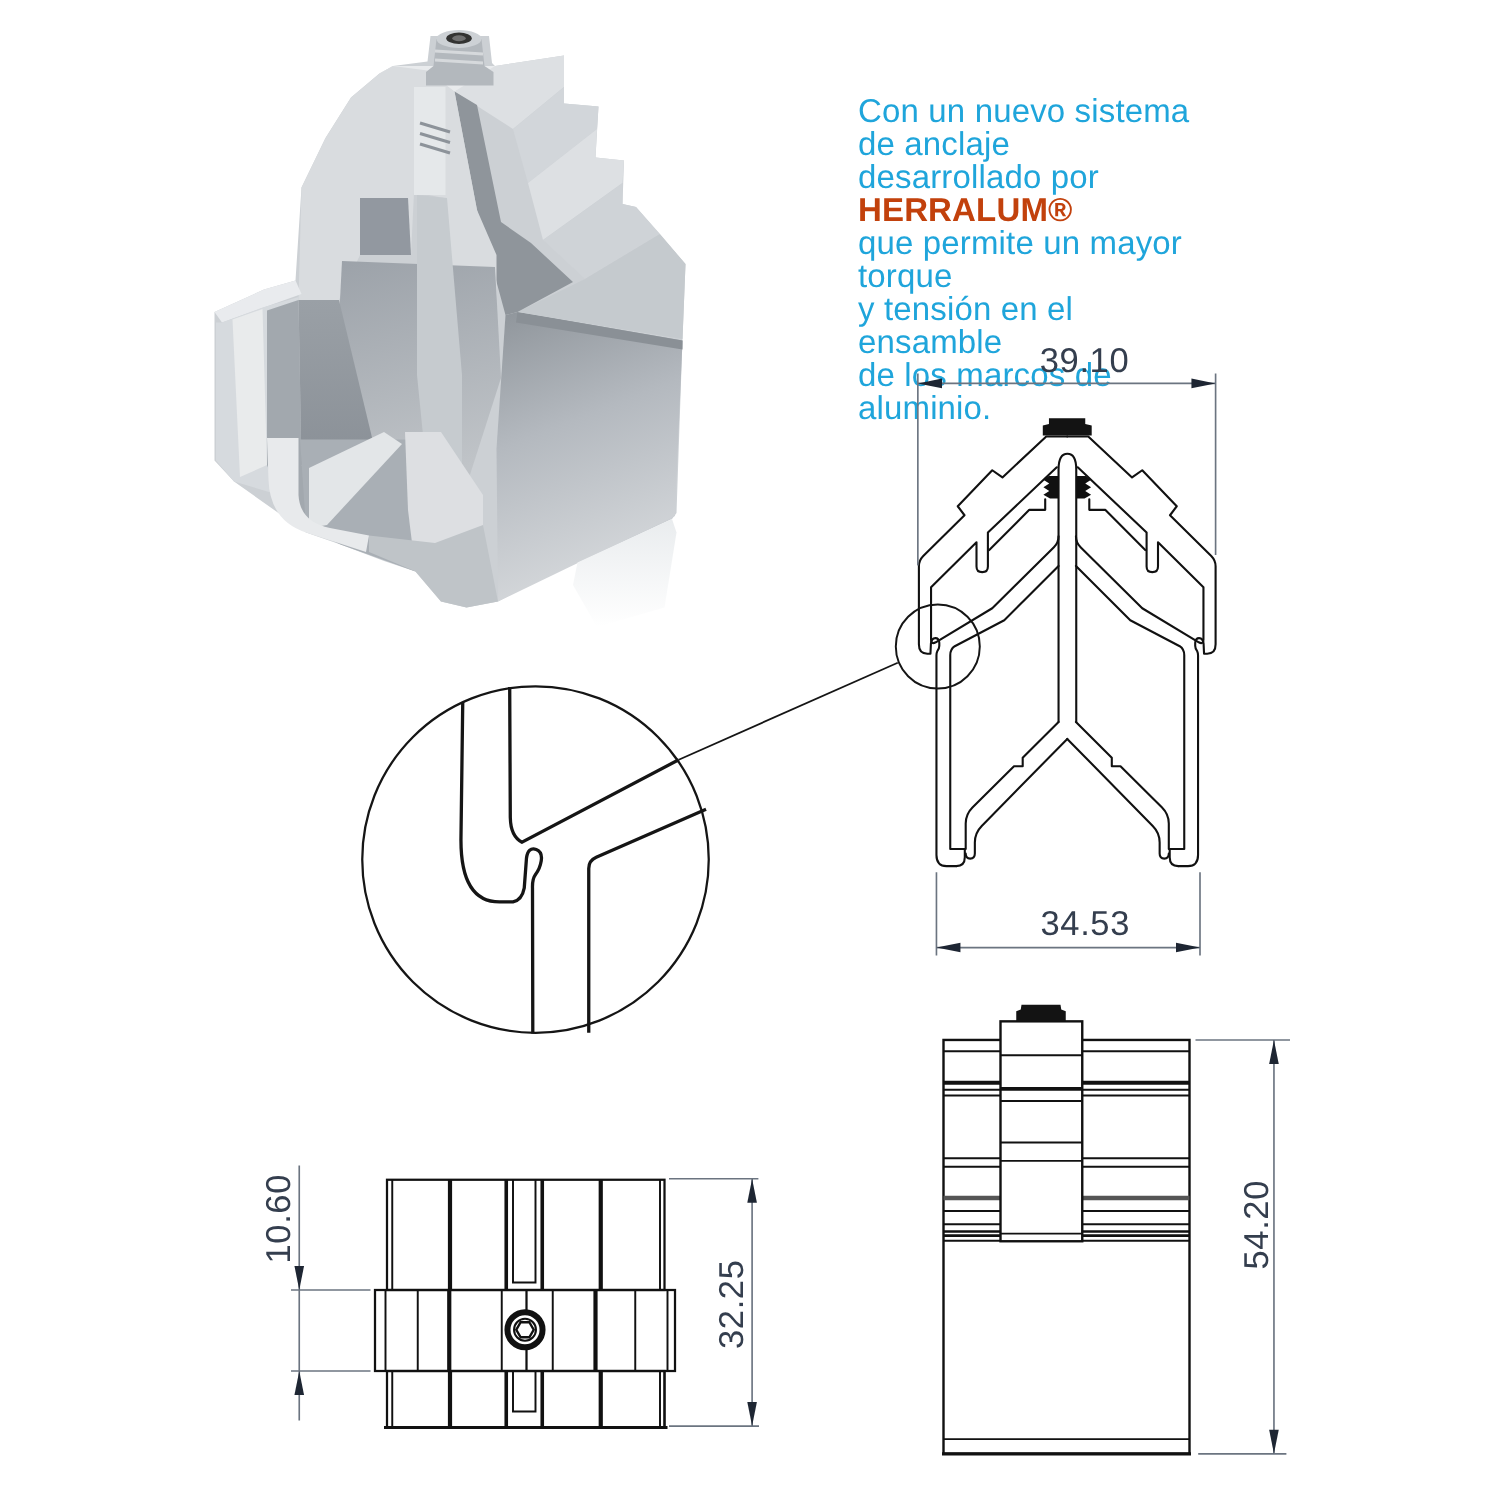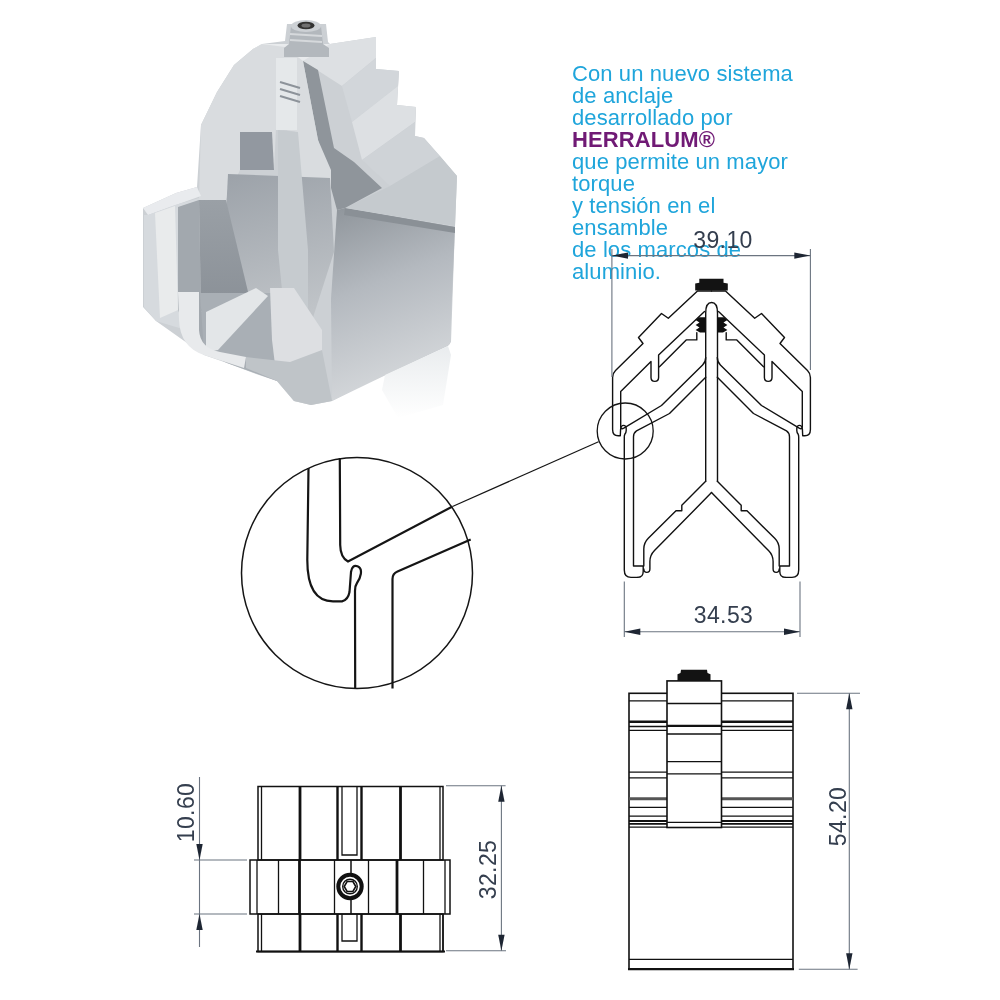--- a/index.html
+++ b/index.html
@@ -1,18 +1,18 @@
 <!DOCTYPE html>
 <html><head>
 <meta charset="utf-8">
 <style>
   html,body{margin:0;padding:0;background:#fff;width:1000px;height:1000px;overflow:hidden;}
   #page{position:relative;width:796px;height:1000px;background:#fff;font-family:"Liberation Sans",sans-serif;}
   #cyantext{position:absolute;left:572px;top:63px;font-size:22px;line-height:22px;color:#1fa5db;letter-spacing:0.1px;}
-  #cyantext b{color:#701a75;}
+  #cyantext b{color:#c2410c;}
   svg{position:absolute;left:0;top:0;}
 </style>
 </head>
 <body>
 <div id="page">
 <div id="cyantext">Con un nuevo sistema de anclaje<br>desarrollado por <b>HERRALUM®</b><br>que permite un mayor torque<br>y tensión en el ensamble<br>de los marcos de aluminio.</div>
 <svg width="1000" height="1000" viewBox="0 0 1000 1000">
 
 <defs>
   <linearGradient id="gPanel" x1="0" y1="0" x2="0.25" y2="1">

